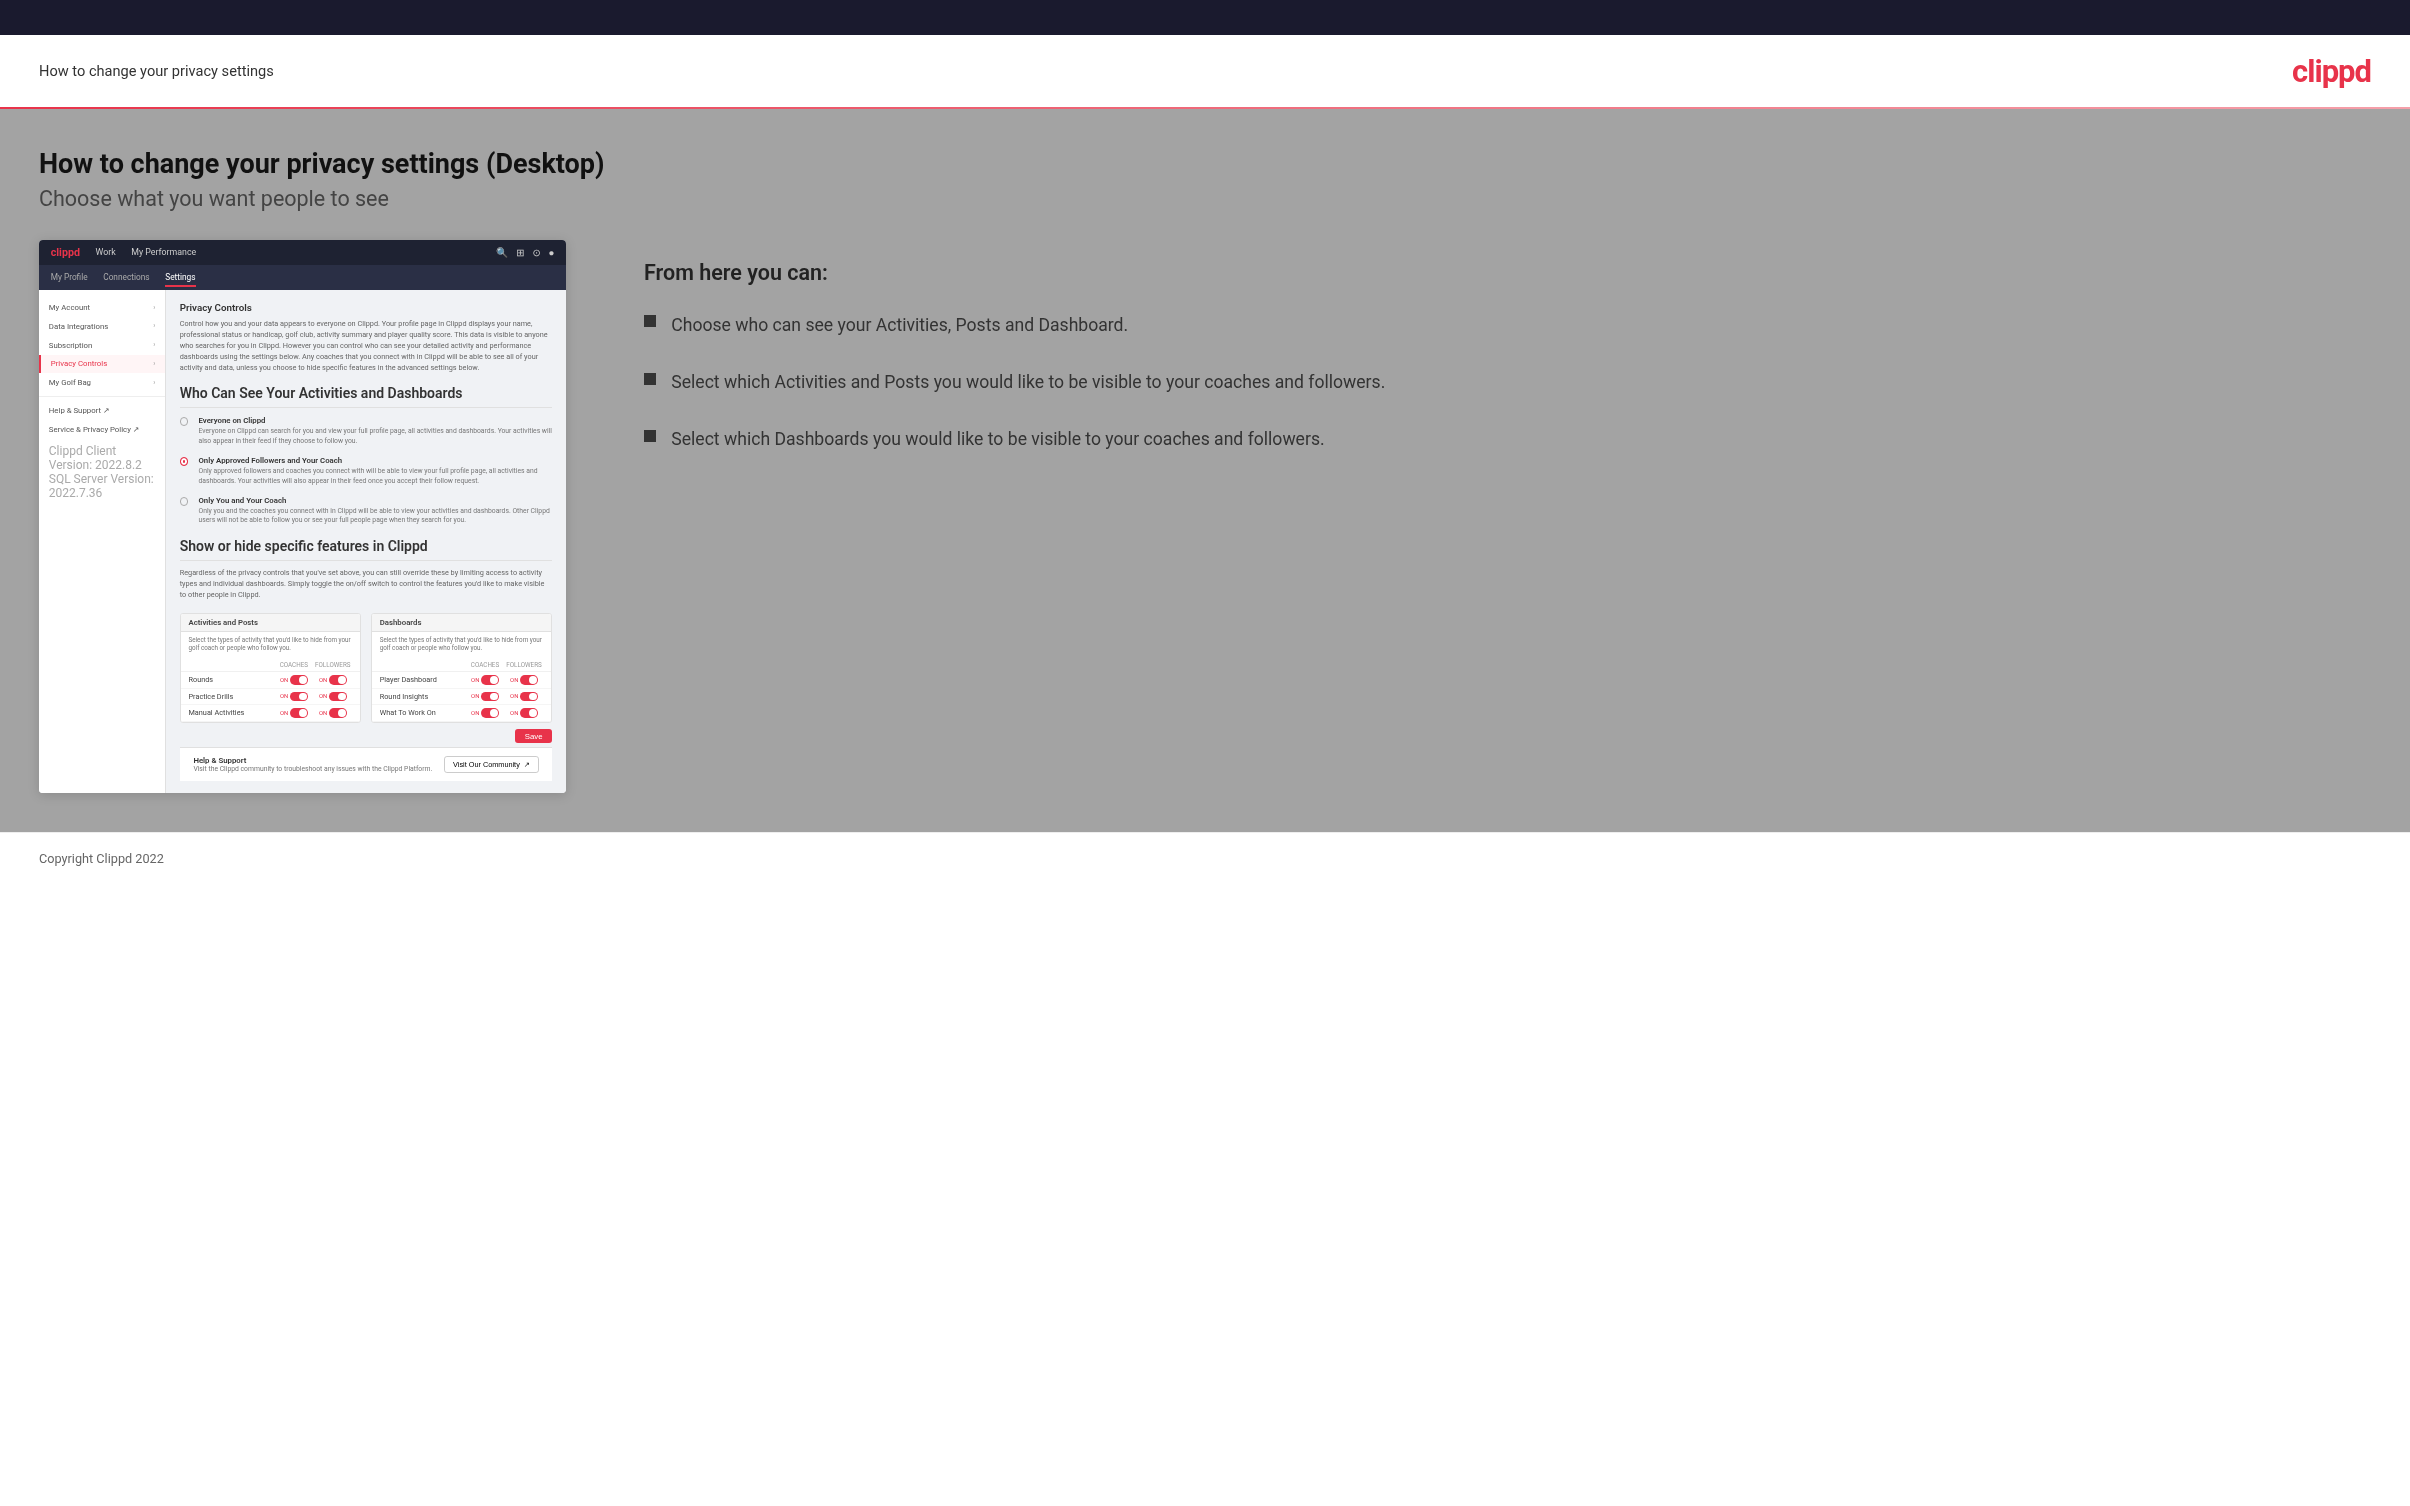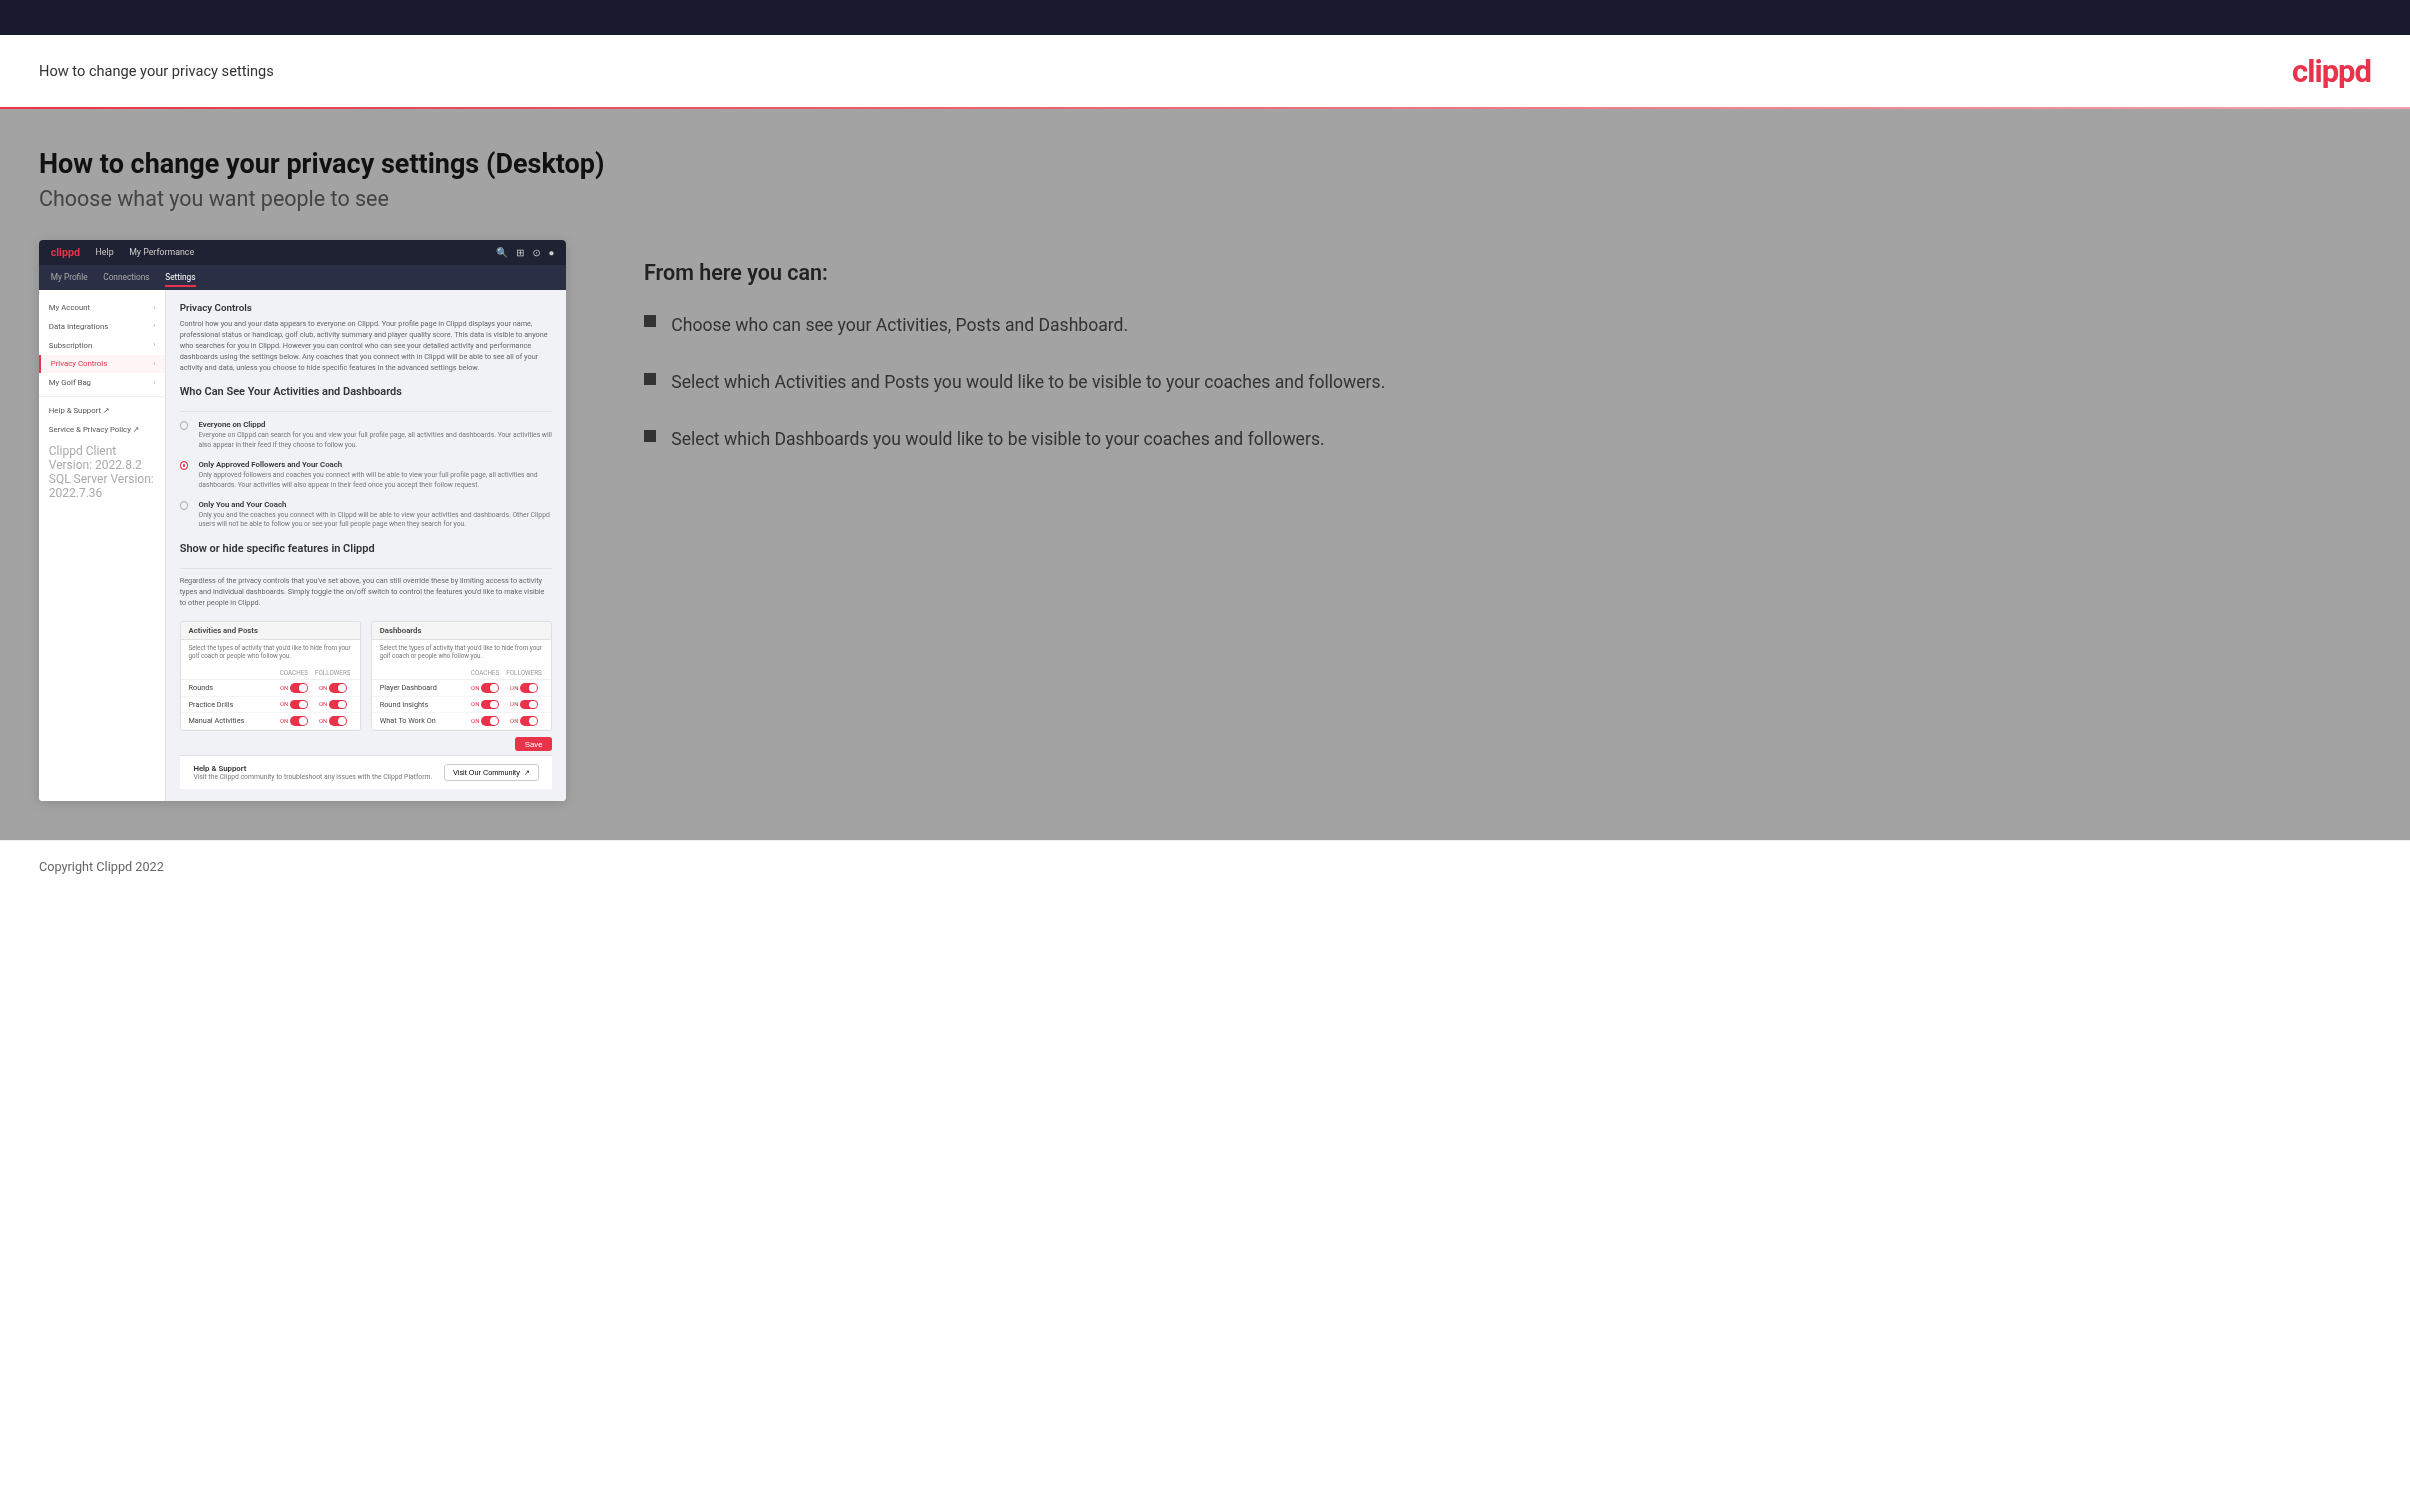--- a/index.html
+++ b/index.html
@@ -179,26 +179,26 @@
       color: #333;
       margin-bottom: 5.9px;
     }
     .app-description {
       font-size: 7.3px;
       color: #666;
       line-height: 1.5;
       margin-bottom: 11.7px;
     }
     .app-subsection-title {
-      font-size: 11px;
+      font-size: 14px;
       font-weight: 600;
       color: #333;
       margin-bottom: 7.8px;
       border-bottom: 1px solid #e0e0e0;
-      padding-bottom: 13px;
+      padding-bottom: 6px;
     }
 
     
     .radio-option {
       display: flex;
       align-items: flex-start;
       gap: 10px;
       margin-bottom: 9.8px;
     }
     .radio-circle {
@@ -416,21 +416,21 @@
 <div class="main-content">
   <h1 class="page-heading">How to change your privacy settings (Desktop)</h1>
   <p class="page-subheading">Choose what you want people to see</p>
 
   <div class="two-col">
 
     <div class="app-screenshot">
 
       <div class="app-nav">
         <span class="app-nav-logo">clippd</span>
-        <span class="app-nav-item">Help</span>
+        <span class="app-nav-item">Work</span>
         <span class="app-nav-item">My Performance</span>
         <div class="app-nav-icons">
           <span>🔍</span>
           <span>⊞</span>
           <span>⊙</span>
           <span>●</span>
         </div>
       </div>
 
       <div class="app-subnav">

